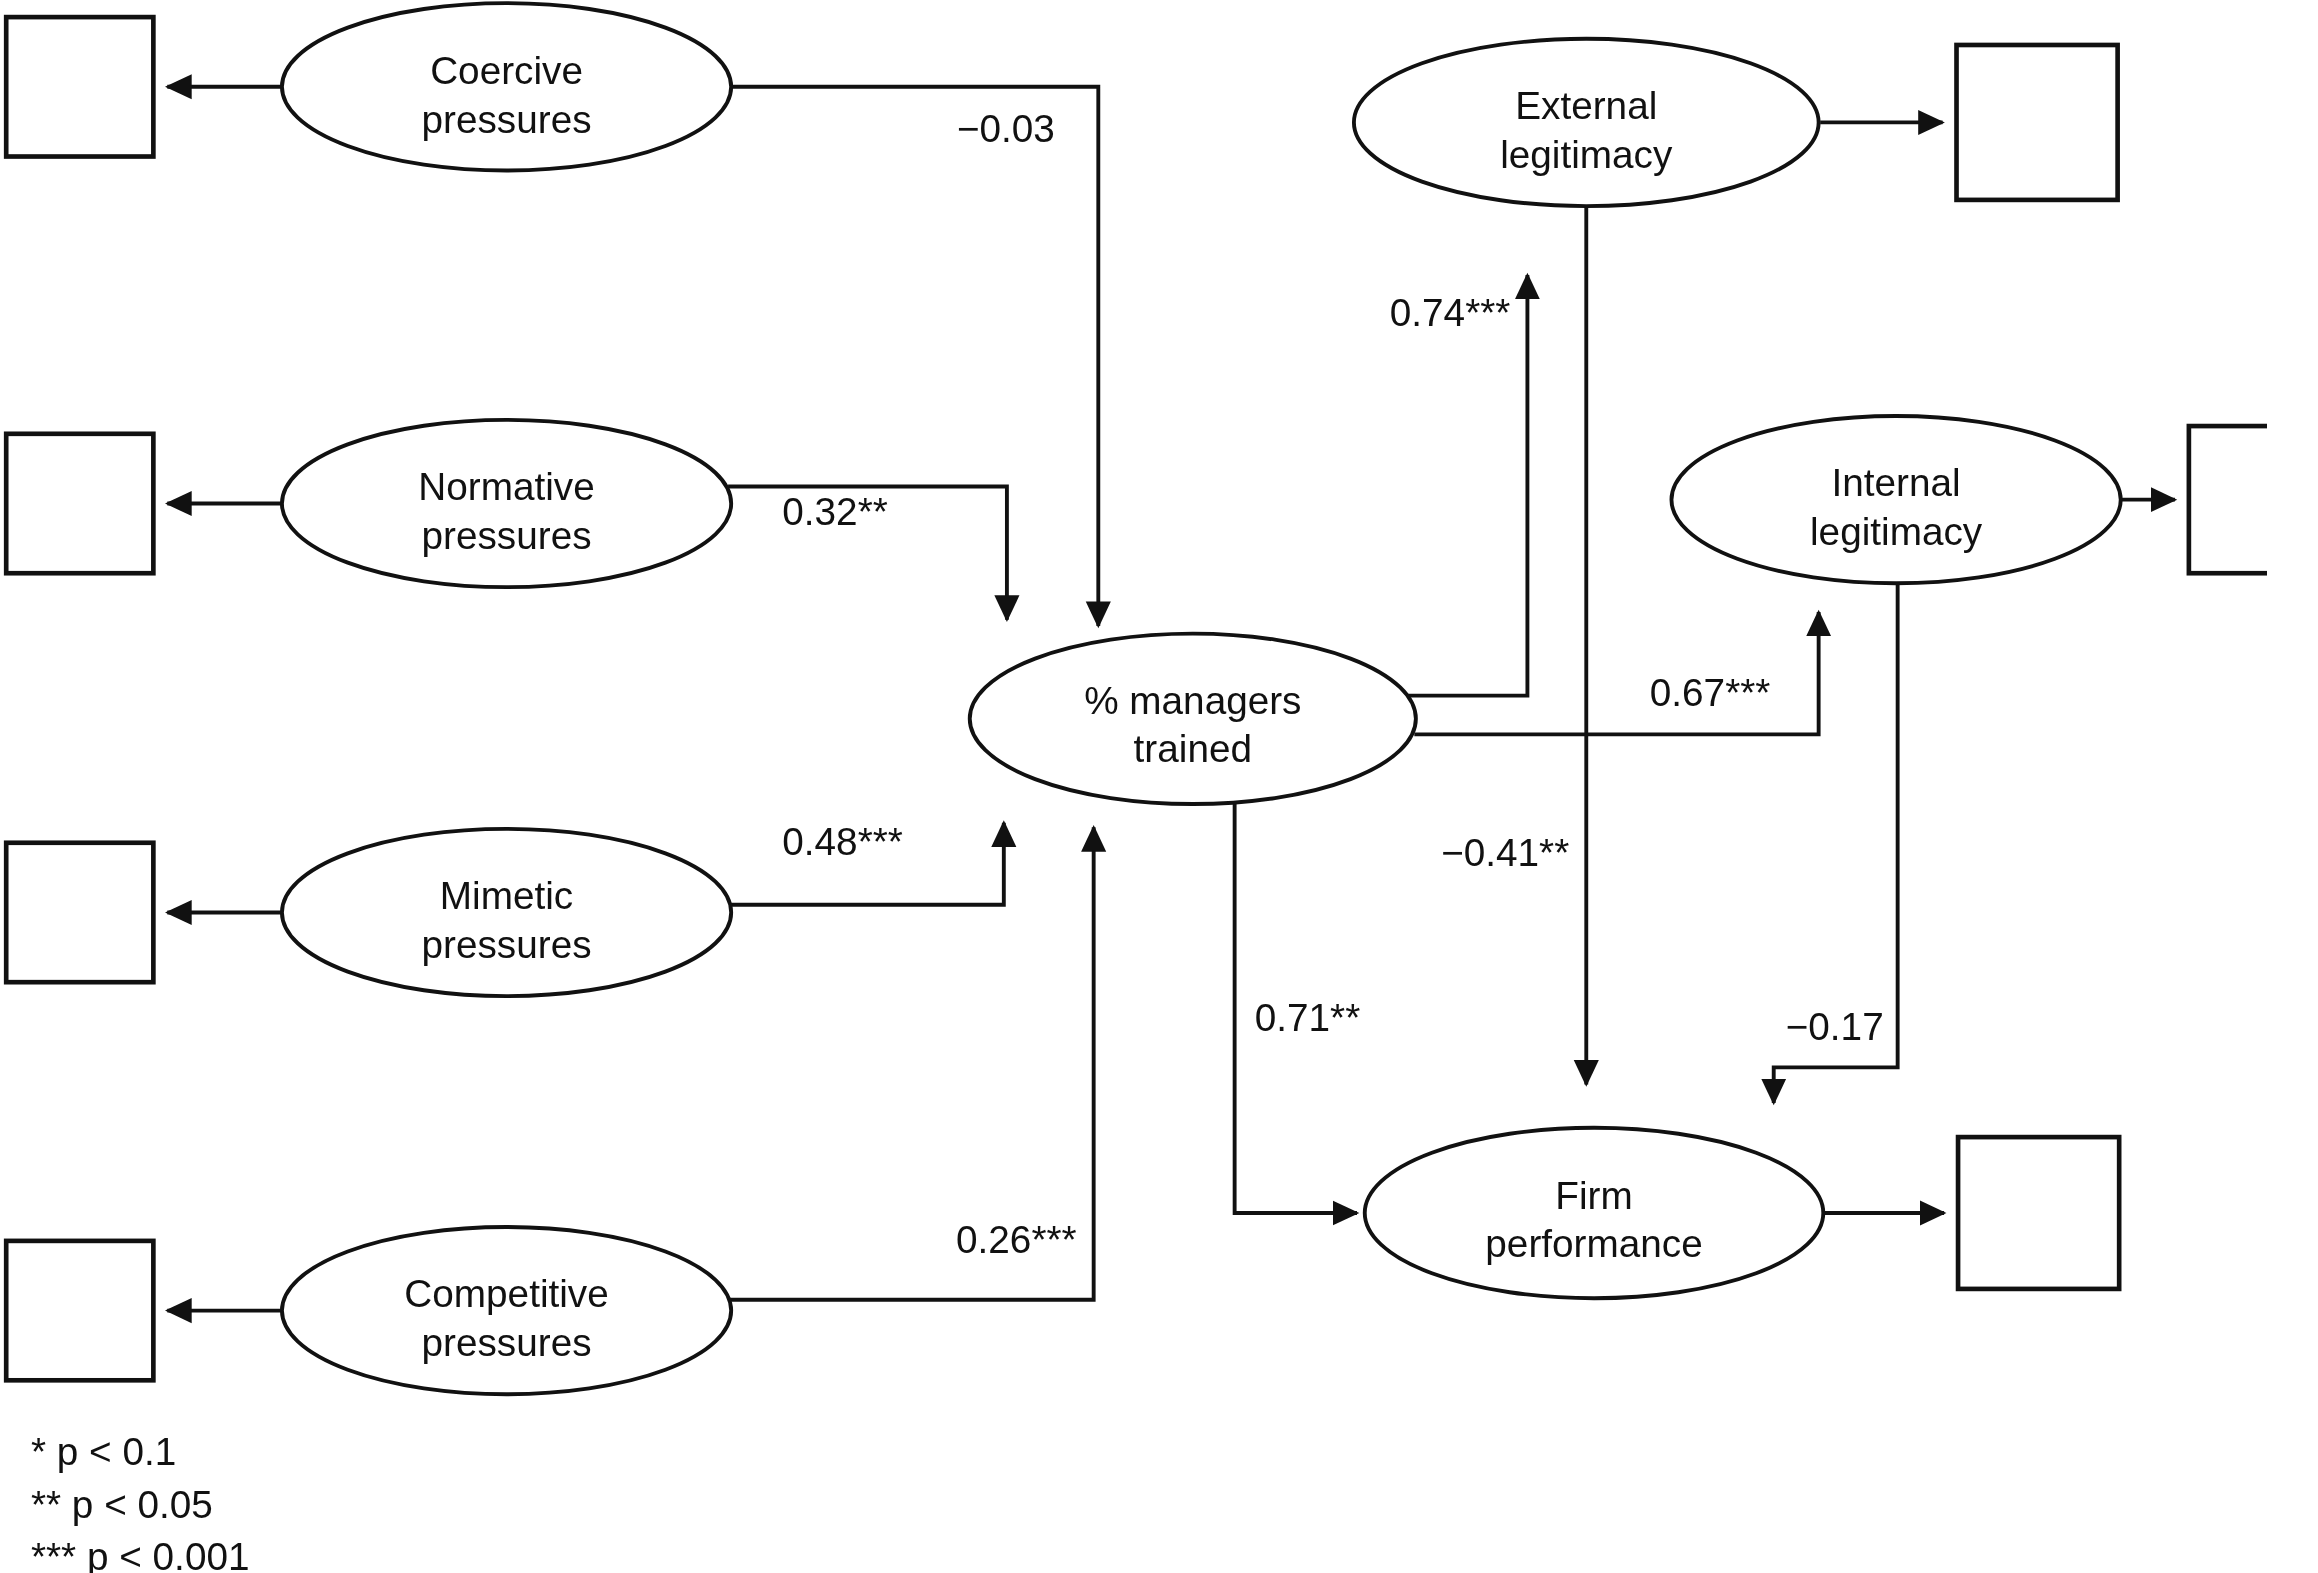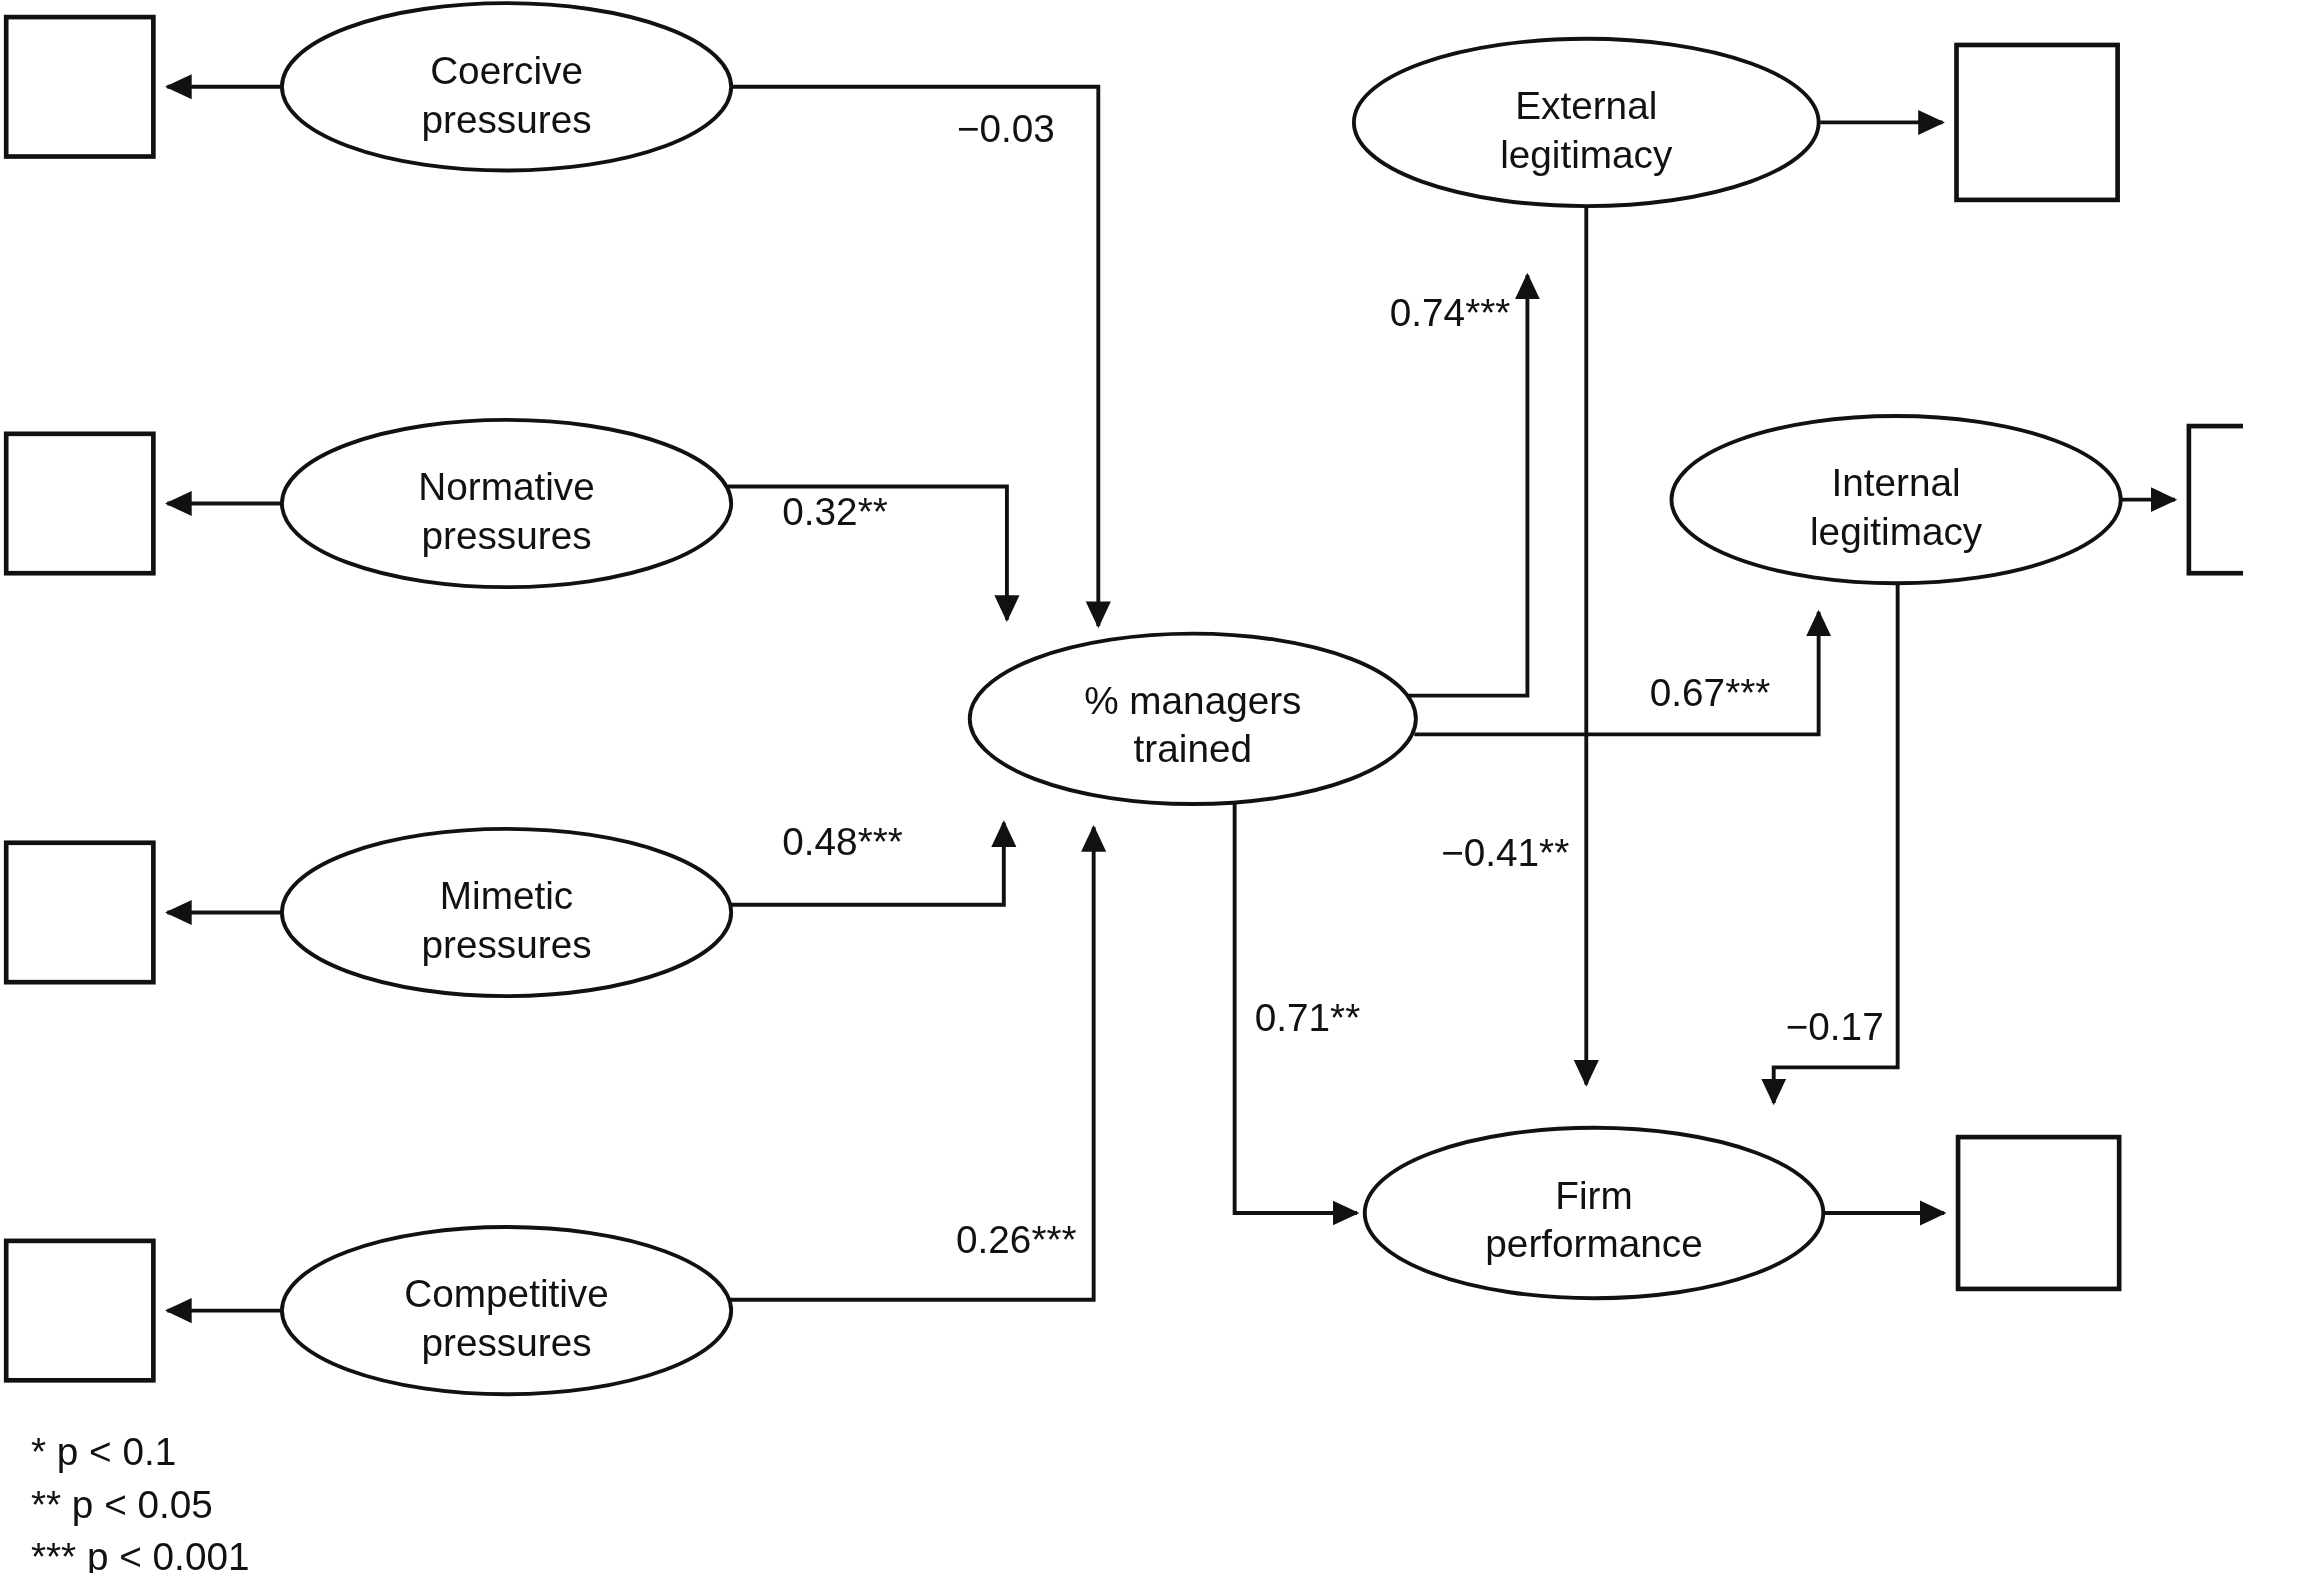--- a/index.html
+++ b/index.html
@@ -9,20 +9,21 @@
   }
   body {
     font-family: "Liberation Sans", sans-serif;
   }
   #stage {
     position: relative;
     width: 2243px;
     height: 1574px;
     background: #ffffff;
     overflow: hidden;
+    padding-left: 24px;
   }
   #sem-svg {
     position: absolute;
     left: 0;
     top: 0;
     width: 2319px;
     height: 1574px;
     display: block;
   }
   .node-ellipse {

